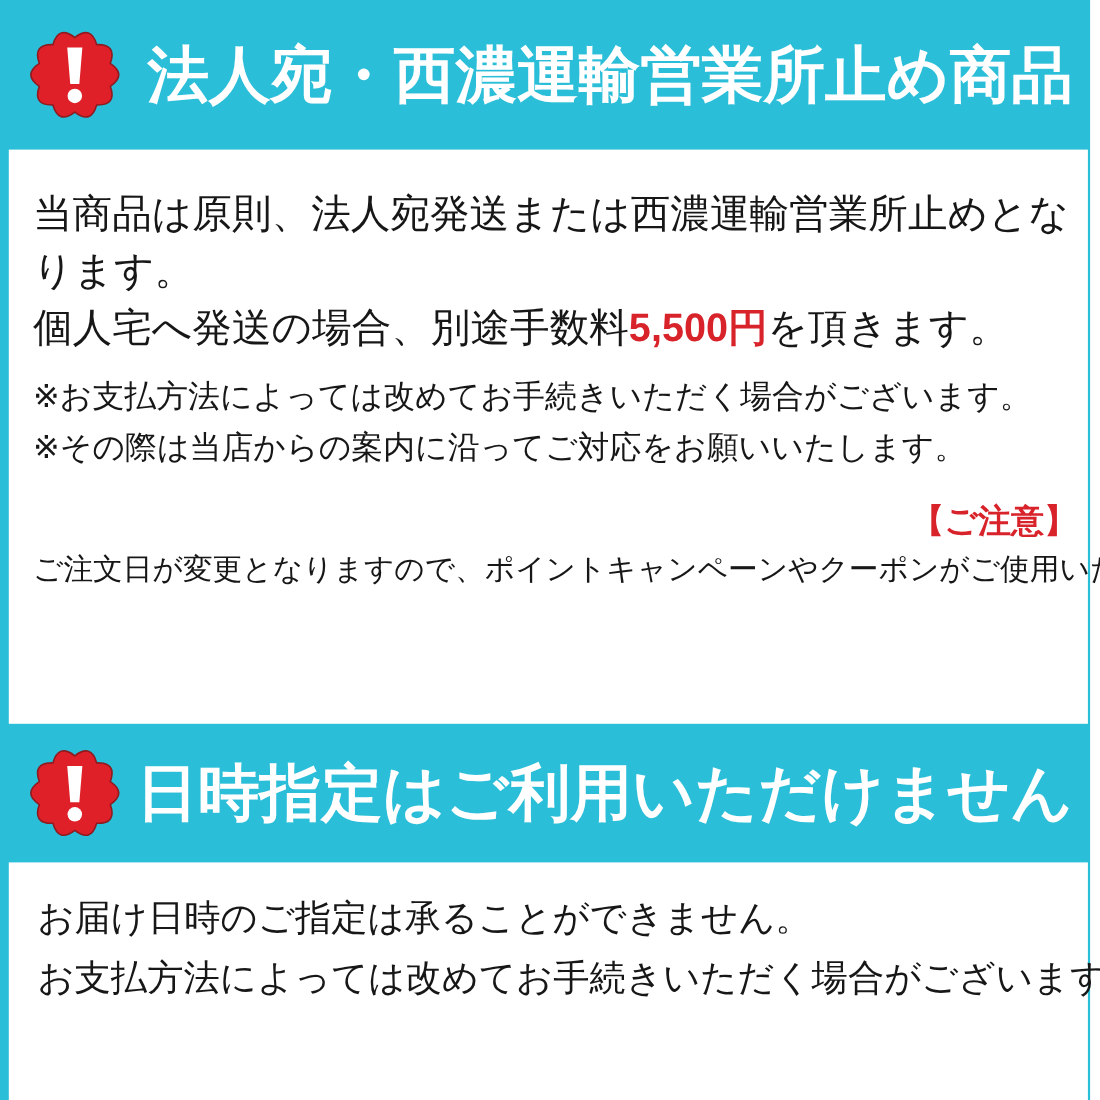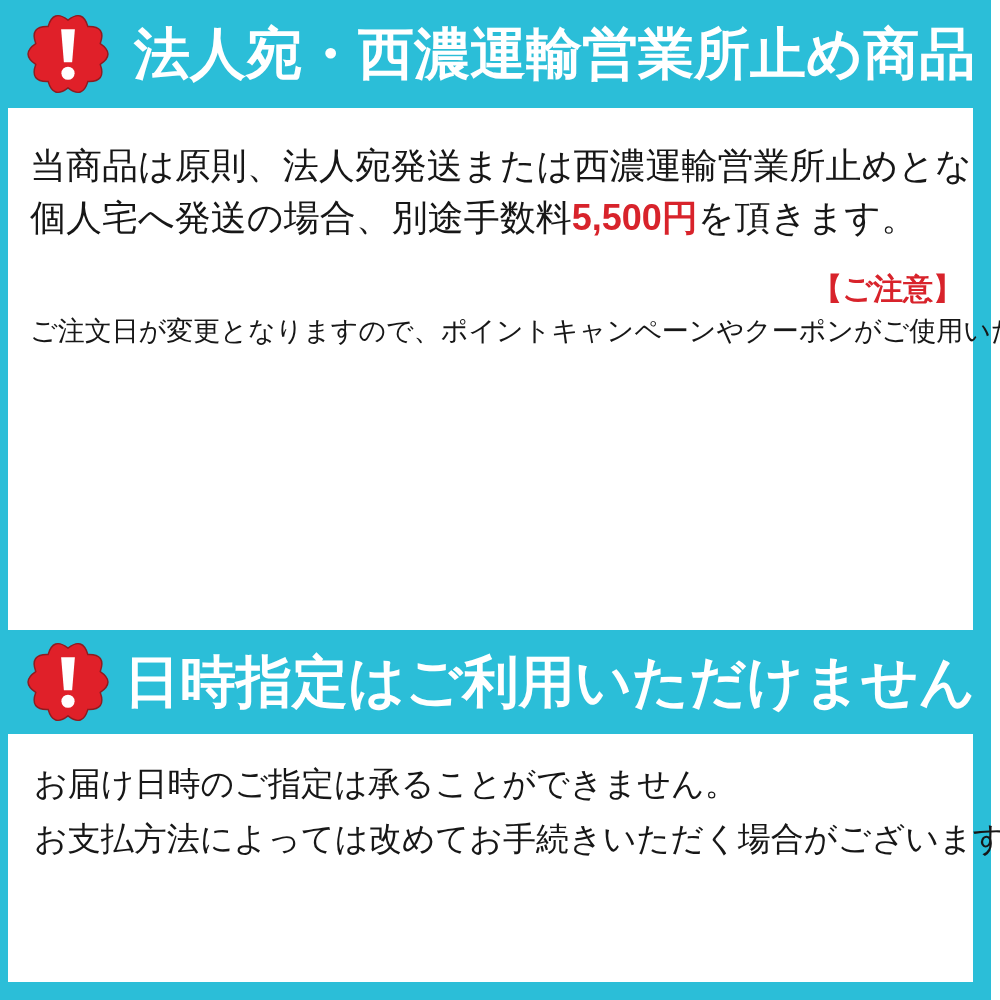--- a/index.html
+++ b/index.html
@@ -5,32 +5,32 @@
   html,body{margin:0;padding:0;background:#ffffff;}
   .page{
     position:relative;width:1000px;height:1000px;overflow:hidden;
     font-family:"Liberation Sans","DejaVu Sans",sans-serif;
     background:#ffffff;
   }
   .canvas{
     position:absolute;left:0;top:0;width:991px;height:1000px;
     background:var(--cyan,#2BBED8);
   }
-  .band{display:flex;align-items:center;height:108px;}
-  .band2{height:104px;}
+  .band{display:flex;align-items:center;height:136px;}
+  .band2{height:126px;}
   .badge{width:88px;height:88px;flex:0 0 auto;margin-left:24px;}
   .band1 .badge{margin-right:22px;}
   .band2 .badge{margin-right:12px;}
   .burst{fill:var(--icon_red,#E02029);stroke:var(--icon_outline,#8E1B20);stroke-width:1.6;}
   .excl{fill:#ffffff;}
   .band-title{
     color:#ffffff;font-size:56px;font-weight:bold;white-space:nowrap;
     letter-spacing:0;line-height:1;
   }
-  .box{background:#ffffff;margin:0 18px 0 8px;box-sizing:border-box;}
+  .box{background:#ffffff;margin:0 2px 0 8px;box-sizing:border-box;}
   .box1{height:522px;padding:32px 10px 0 22px;}
   .box2{height:248px;padding:22px 26px 0 26px;}
   .line{white-space:nowrap;color:var(--text_dark,#171717);}
   .main{font-size:36px;line-height:52px;}
   .fee{color:var(--accent_red,#D8232B);font-weight:bold;}
   .note{font-size:29px;line-height:46px;}
   .note-group{margin-top:14px;}
   .caution-label{
     margin-top:24px;font-size:30px;line-height:42px;font-weight:bold;
     color:var(--accent_red,#D8232B);white-space:nowrap;text-align:right;
@@ -48,22 +48,27 @@
       <svg class="badge" viewBox="0 0 96 96" aria-hidden="true">
         <path class="burst" d="M48.0,11.0 Q64.1,-1.5 69.7,18.1 Q90.1,17.4 83.2,36.6 Q100.0,48.0 83.2,59.4 Q90.1,78.6 69.7,77.9 Q64.1,97.5 48.0,85.0 Q31.9,97.5 26.3,77.9 Q5.9,78.6 12.8,59.4 Q-4.0,48.0 12.8,36.6 Q5.9,17.4 26.3,18.1 Q31.9,-1.5 48.0,11.0 Z"></path>
         <path class="excl" d="M40.5,21 L55.5,21 L52.5,57 L43.5,57 Z"></path>
         <circle class="excl" cx="48" cy="69" r="7.2"></circle>
       </svg>
       <span class="band-title">法人宛・西濃運輸営業所止め商品</span>
     </div>
 
     <div class="box box1">
       <div class="line main">当商品は原則、法人宛発送または西濃運輸営業所止めとな</div>
+      <div class="line main">ります。</div>
       <div class="line main"><span>個人宅へ発送の場合、別途手数料</span><span class="fee">5,500円</span><span>を頂きます。</span></div>
 
+      <div class="note-group">
+        <div class="line note">※お支払方法によっては改めてお手続きいただく場合がございます。</div>
+        <div class="line note">※その際は当店からの案内に沿ってご対応をお願いいたします。</div>
+      </div>
 
       <div class="caution-label">【ご注意】</div>
       <div class="line caution">ご注文日が変更となりますので、ポイントキャンペーンやクーポンがご使用いた</div>
     </div>
 
     <div class="band band2">
       <svg class="badge" viewBox="0 0 96 96" aria-hidden="true">
         <path class="burst" d="M48.0,11.0 Q64.1,-1.5 69.7,18.1 Q90.1,17.4 83.2,36.6 Q100.0,48.0 83.2,59.4 Q90.1,78.6 69.7,77.9 Q64.1,97.5 48.0,85.0 Q31.9,97.5 26.3,77.9 Q5.9,78.6 12.8,59.4 Q-4.0,48.0 12.8,36.6 Q5.9,17.4 26.3,18.1 Q31.9,-1.5 48.0,11.0 Z"></path>
         <path class="excl" d="M40.5,21 L55.5,21 L52.5,57 L43.5,57 Z"></path>
         <circle class="excl" cx="48" cy="69" r="7.2"></circle>

